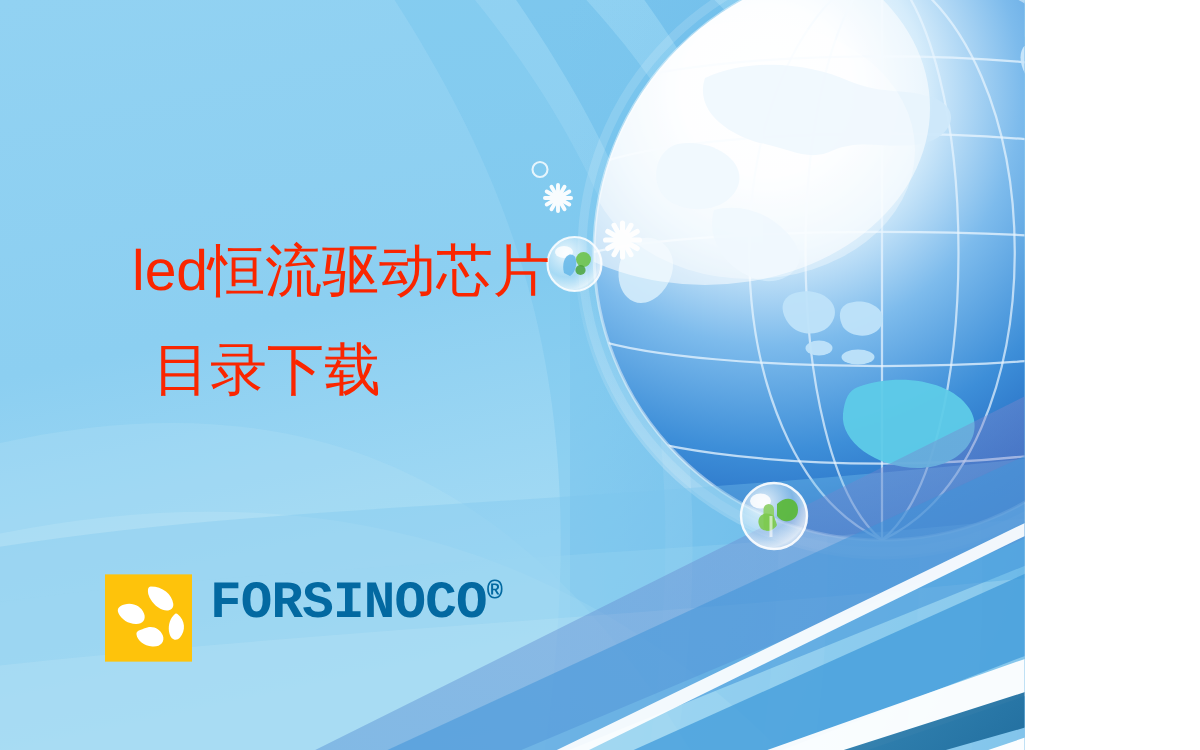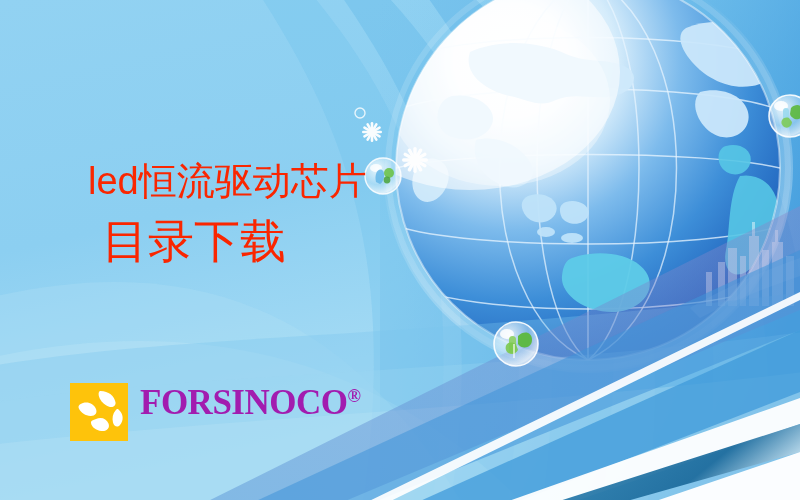--- a/index.html
+++ b/index.html
@@ -5,24 +5,25 @@
   html, body {
     margin: 0;
     padding: 0;
     background: #ffffff;
   }
   body {
     font-family: "Liberation Sans", sans-serif;
   }
   .stage {
     position: relative;
-    width: 800px;
+    width: 656px;
     height: 500px;
     overflow: hidden;
     background: #8fd0f0;
+    padding-left: 27px;
   }
   .layer {
     position: absolute;
     top: 0;
     left: 0;
     width: 800px;
     height: 500px;
   }
   
   .headline {
@@ -33,23 +34,23 @@
     line-height: 1.0;
     white-space: nowrap;
   }
   .headline .line1 {
     font-size: 38px;
     color: #fa2600;
     letter-spacing: 0px;
     font-family: "Liberation Sans", "DejaVu Sans", sans-serif;
   }
   .headline .line2 {
-    font-size: 46px;
+    font-size: 38px;
     color: #fa2600;
-    margin-top: 18px;
+    margin-top: 28px;
     margin-left: 14px;
     font-family: "Liberation Sans", "DejaVu Sans", sans-serif;
   }
   
   .logo {
     position: absolute;
     left: 70px;
     top: 383px;
     z-index: 40;
     display: flex;
@@ -61,24 +62,24 @@
     background: #fec30b;
     flex: 0 0 auto;
   }
   .logo-text {
     margin-left: 12px;
     margin-top: 2px;
   }
   .logo-word {
     font-size: 35px;
     font-weight: bold;
-    color: #a21caf;
+    color: #0369a1;
     letter-spacing: -0.5px;
     line-height: 1.0;
-    font-family: Liberation Serif, serif;
+    font-family: Liberation Mono, monospace;
     white-space: nowrap;
   }
   .logo-word .reg {
     font-size: 18px;
     vertical-align: 12px;
   }
   .logo-tag {
     font-size: 17px;
     color: #10233f;
     line-height: 1.05;

